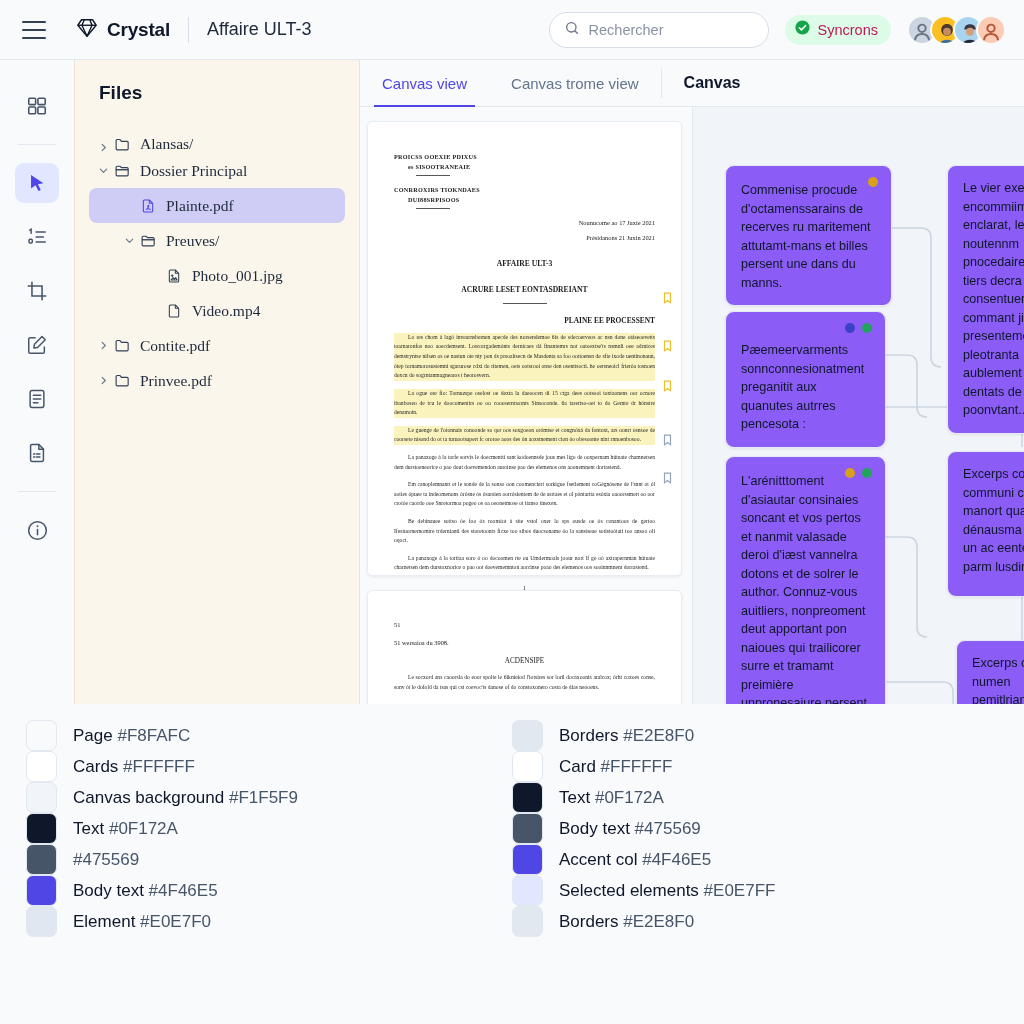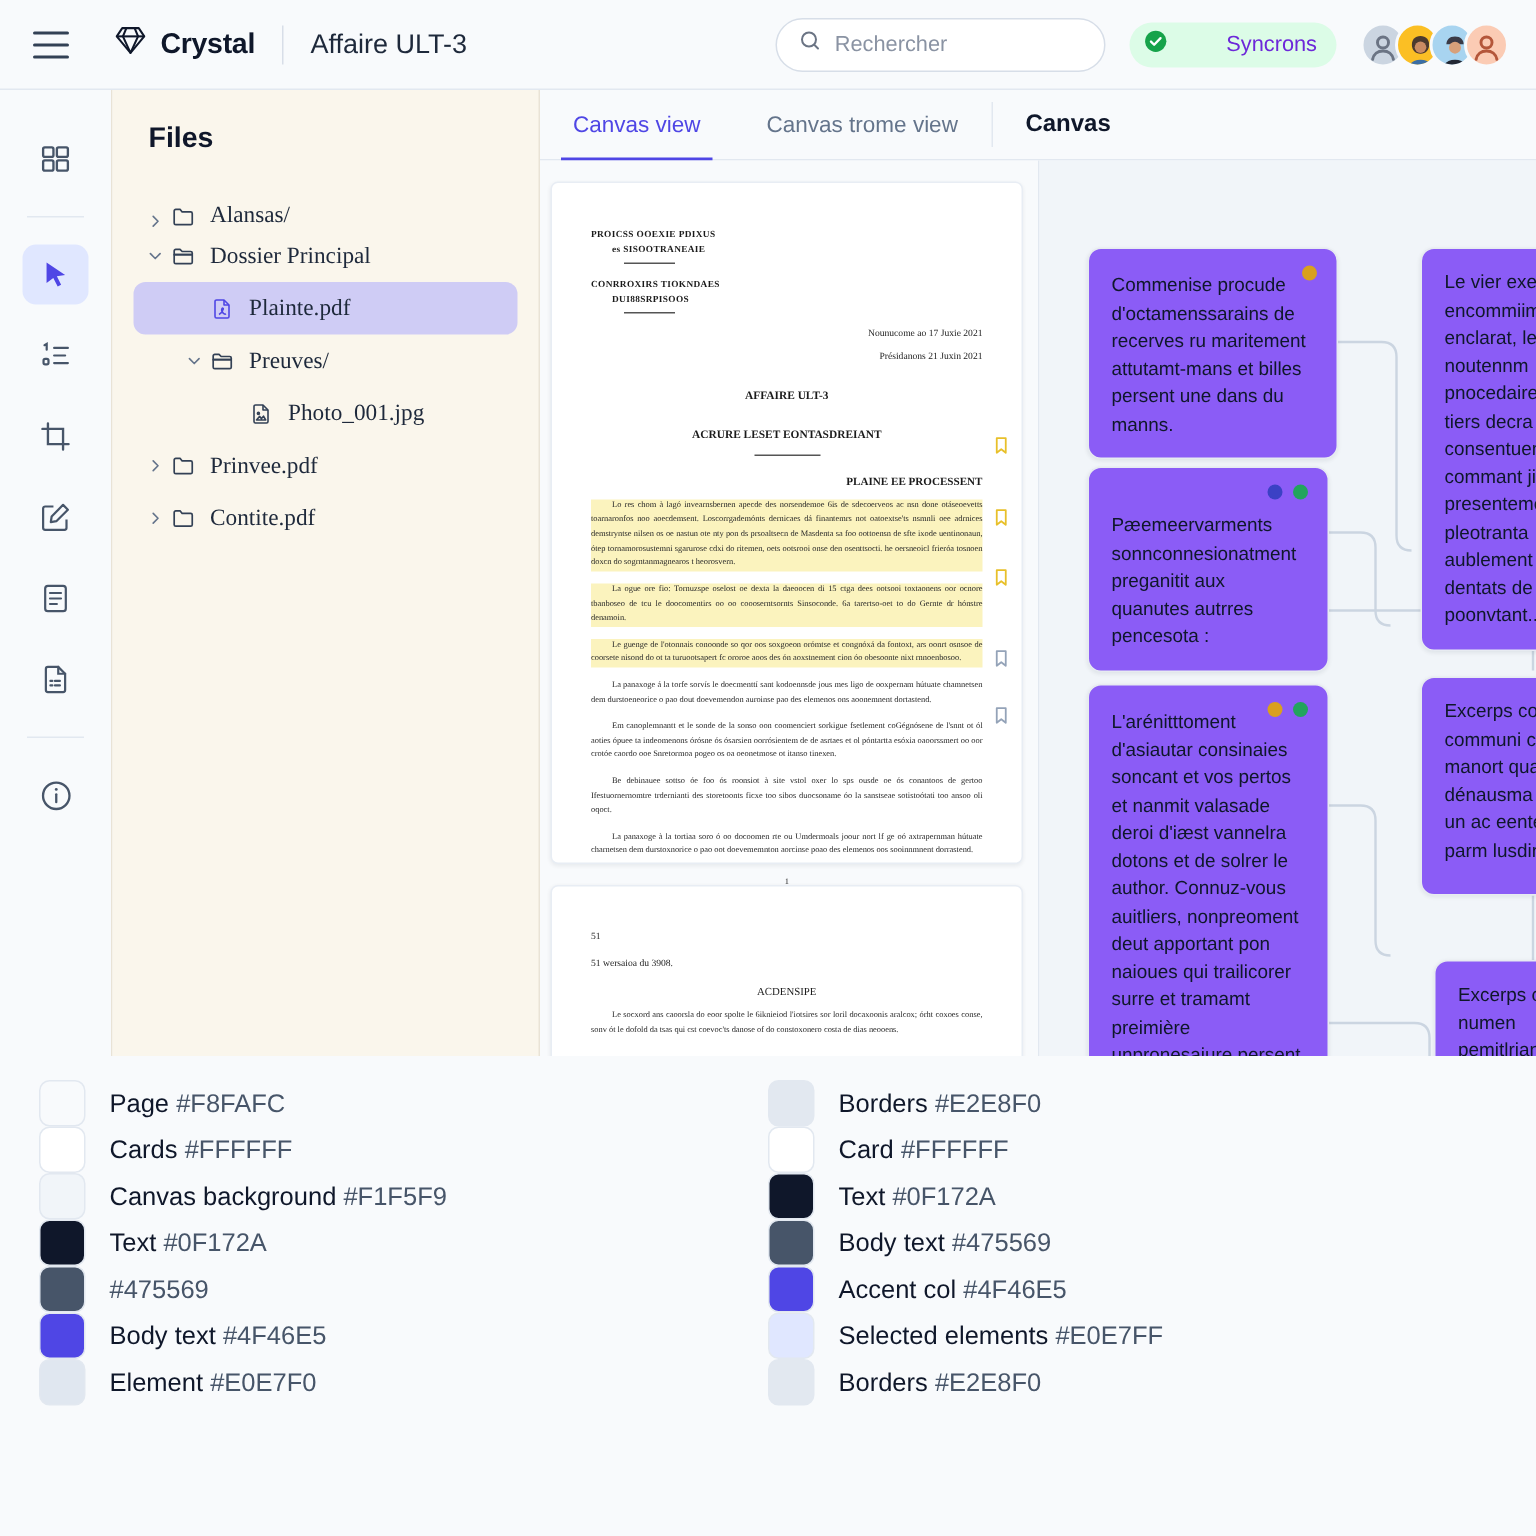--- a/index.html
+++ b/index.html
@@ -33,21 +33,21 @@
   .search input {
     border:none; outline:none; background:transparent; font-size:14.5px;
     color:#475569; width:100%; font-family:"Liberation Sans", sans-serif;
   }
   .search input::placeholder { color:#8A93A3; }
   .sync-badge {
     display:flex; align-items:center; gap:7px;
     background:#DCFCE7; border-radius:16px; height:30px; padding:0 13px 0 9px;
     margin-left: 16px;
   }
-  .sync-badge .label { font-size:14.5px; color:#6d28d9; font-weight:500;margin-left:32px; }
+  .sync-badge .label { font-size:14.5px; color:#be185d; font-weight:500; }
   .avatars { display:flex; align-items:center; margin-left:16px; }
   .avatars .av {
     width:30px; height:30px; border-radius:50%; margin-left:-7px;
     border:2px solid #F8FAFC; overflow:hidden; position:relative;
   }
   .avatars .av:first-child { margin-left:0; }
 
   
   .body { flex:1; display:flex; min-height:0; }
 
@@ -334,45 +334,55 @@
             <span class="tree-icon">
               <svg width="16" height="16" viewBox="0 0 24 24" fill="none" stroke="#334155" stroke-width="1.6" stroke-linejoin="round">
                 <path d="M14 3H6.5A1.5 1.5 0 0 0 5 4.5v15A1.5 1.5 0 0 0 6.5 21h11a1.5 1.5 0 0 0 1.5-1.5V8z"></path>
                 <path d="M14 3v5h5"></path>
                 <path d="m7.5 18 3-3.6 2 2.2 2-2.4 2.2 3.8z"></path>
                 <circle cx="9.4" cy="11.4" r="1"></circle>
               </svg>
             </span>
             <span class="tree-label">Photo_001.jpg</span>
           </div>
+          <div class="tree-row" style="padding-left: 58px;">
+            <span class="chev"></span>
+            <span class="tree-icon">
+              <svg width="16" height="16" viewBox="0 0 24 24" fill="none" stroke="#334155" stroke-width="1.6" stroke-linejoin="round">
+                <path d="M14 3H6.5A1.5 1.5 0 0 0 5 4.5v15A1.5 1.5 0 0 0 6.5 21h11a1.5 1.5 0 0 0 1.5-1.5V8z"></path>
+                <path d="M14 3v5h5"></path>
+              </svg>
+            </span>
+            <span class="tree-label">Video.mp4</span>
+          </div>
           <div class="tree-row" style="padding-left: 6px;">
             <span class="chev">
               <svg width="11" height="11" viewBox="0 0 24 24" fill="none" stroke="currentColor" stroke-width="2.4" stroke-linecap="round" stroke-linejoin="round">
                 <path d="m9 5 7 7-7 7"></path>
               </svg>
             </span>
             <span class="tree-icon">
               <svg width="17" height="17" viewBox="0 0 24 24" fill="none" stroke="#334155" stroke-width="1.6" stroke-linejoin="round">
                 <path d="M3 6.5A1.5 1.5 0 0 1 4.5 5h4l2 2.5h8A1.5 1.5 0 0 1 20 9v9a1.5 1.5 0 0 1-1.5 1.5h-14A1.5 1.5 0 0 1 3 18z"></path>
               </svg>
             </span>
-            <span class="tree-label">Prinvee.pdf</span>
+            <span class="tree-label">Contite.pdf</span>
           </div>
           <div class="tree-row" style="padding-left: 6px;">
             <span class="chev">
               <svg width="11" height="11" viewBox="0 0 24 24" fill="none" stroke="currentColor" stroke-width="2.4" stroke-linecap="round" stroke-linejoin="round">
                 <path d="m9 5 7 7-7 7"></path>
               </svg>
             </span>
             <span class="tree-icon">
               <svg width="17" height="17" viewBox="0 0 24 24" fill="none" stroke="#334155" stroke-width="1.6" stroke-linejoin="round">
                 <path d="M3 6.5A1.5 1.5 0 0 1 4.5 5h4l2 2.5h8A1.5 1.5 0 0 1 20 9v9a1.5 1.5 0 0 1-1.5 1.5h-14A1.5 1.5 0 0 1 3 18z"></path>
               </svg>
             </span>
-            <span class="tree-label">Contite.pdf</span>
+            <span class="tree-label">Prinvee.pdf</span>
           </div>
         </div>
     </div>
 
     <div class="main">
       <div class="tabs">
         <div class="tab active">Canvas view</div>
         <div class="tab">Canvas trome view</div>
         <div class="tab-sep"></div>
         <div class="tab-plain">Canvas</div>

